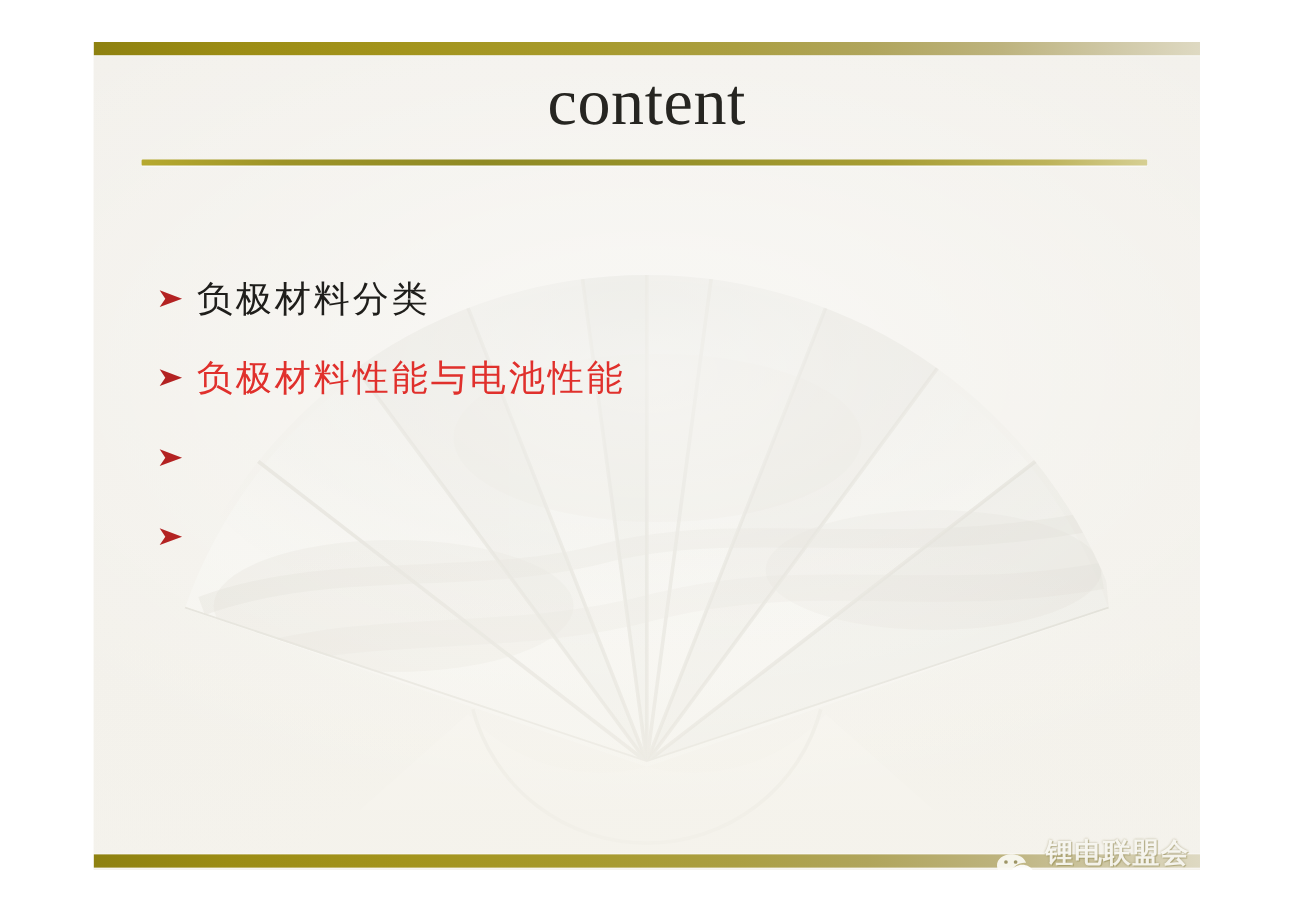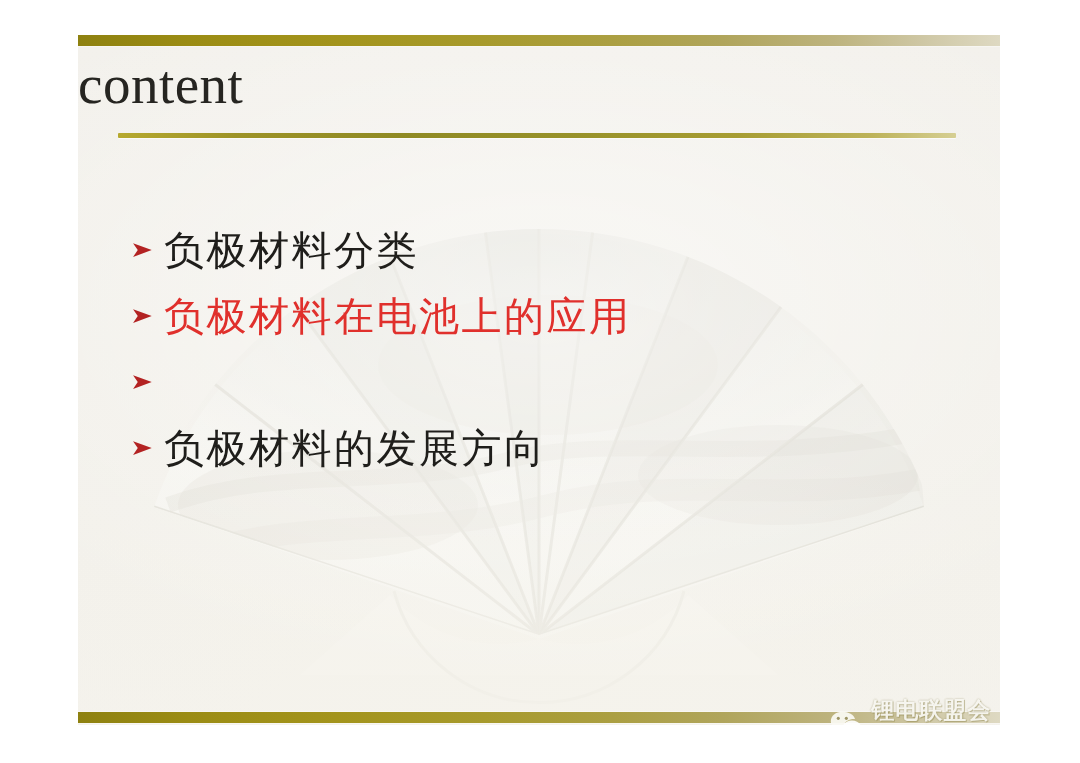--- a/index.html
+++ b/index.html
@@ -56,20 +56,21 @@
   }
   #gold-bar-top { top: 0; }
   #gold-bar-bottom { top: 677px; }
 
   
   #title {
     position: absolute;
     left: 0;
     top: 18px;
     width: 922px;
+    text-align: center;
     font-family: "Liberation Serif", "DejaVu Serif", serif;
     font-size: 55px;
     line-height: 64px;
     color: #262521;
     letter-spacing: 0.5px;
     font-weight: 400;
   }
 
   
   #title-divider {
@@ -117,22 +118,22 @@
     width: 34px;
     flex: 0 0 34px;
     font-size: 22px;
     line-height: 1;
     color: #b32222;
     transform: scaleX(1.25);
     transform-origin: left center;
     font-family: "DejaVu Sans", sans-serif;
   }
   .bullet-text {
-    font-family: Liberation Sans, sans-serif;
-    font-size: 40px;
+    font-family: Liberation Serif, serif;
+    font-size: 30px;
     line-height: 38px;
     letter-spacing: 2.5px;
     color: #1f1e1b;
     white-space: nowrap;
   }
   .bullet-text.highlight { color: #e0302c; }
 
   
   #watermark {
     position: absolute;
@@ -251,30 +252,29 @@
 
   <div id="bullet-list">
 
     <div class="bullet-row">
       <span class="bullet-marker">➤</span>
       <span class="bullet-text">负极材料分类</span>
     </div>
 
     <div class="bullet-row">
       <span class="bullet-marker">➤</span>
-      <span class="bullet-text highlight">负极材料在电池上的应用</span>
-    </div>
-
-    <div class="bullet-row">
-      <span class="bullet-marker">➤</span>
-    </div>
-
-    <div class="bullet-row">
-      <span class="bullet-marker">➤</span>
-      <span class="bullet-text">负极材料的发展方向</span>
+      <span class="bullet-text highlight">负极材料性能与电池性能</span>
+    </div>
+
+    <div class="bullet-row">
+      <span class="bullet-marker">➤</span>
+    </div>
+
+    <div class="bullet-row">
+      <span class="bullet-marker">➤</span>
     </div>
 
   </div>
 
   <div class="gold-bar" id="gold-bar-bottom"></div>
 
   <div id="watermark">
     <svg id="wechat-icon" viewBox="0 0 40 33" xmlns="http://www.w3.org/2000/svg">
       <path d="M15.2 1.4C7.4 1.4 1 6.6 1 13c0 3.6 2 6.8 5.2 8.9l-1.4 4.4 5-2.6c1.7.5 3.5.8 5.4.8.5 0 1 0 1.5-.1-.3-1-.5-2-.5-3.1 0-6.1 6-11 13.4-11 .5 0 1 0 1.5.1C29.7 5.2 23.1 1.4 15.2 1.4z" fill="#fbfaf4"></path>
       <circle cx="10.3" cy="9.5" r="1.9" fill="#9b9363"></circle>

